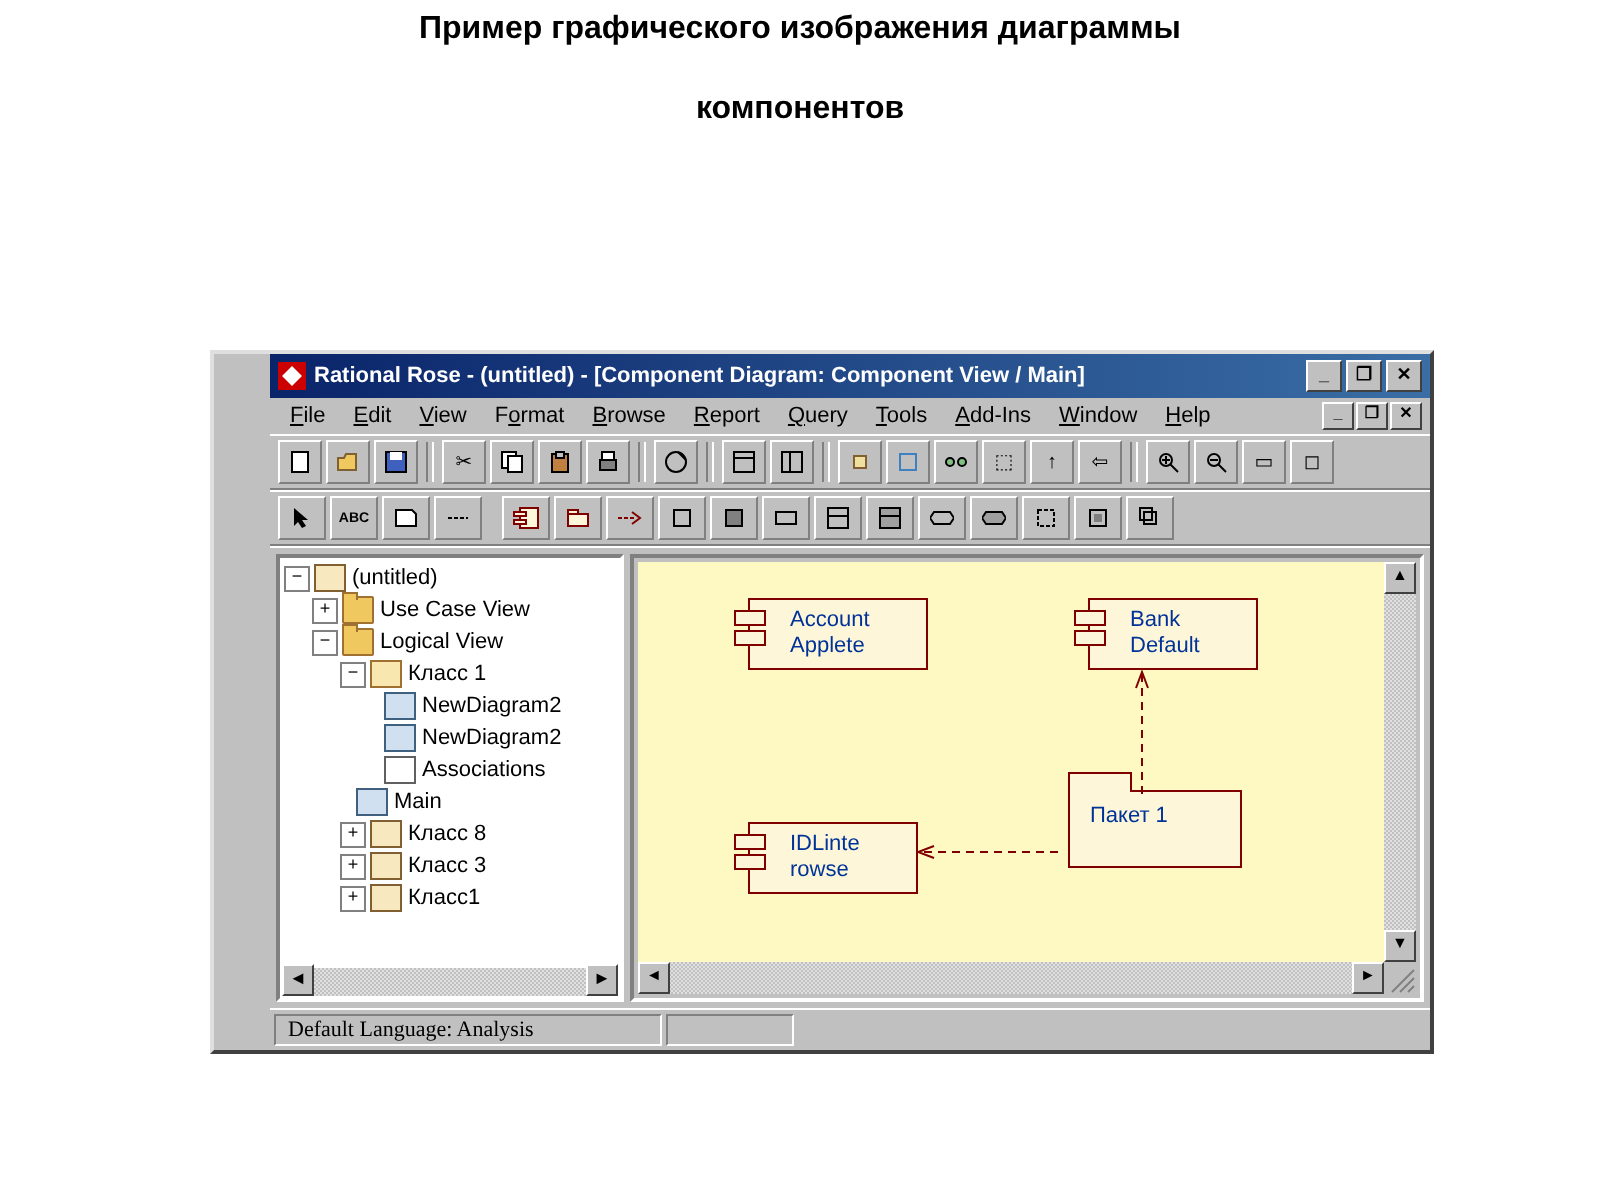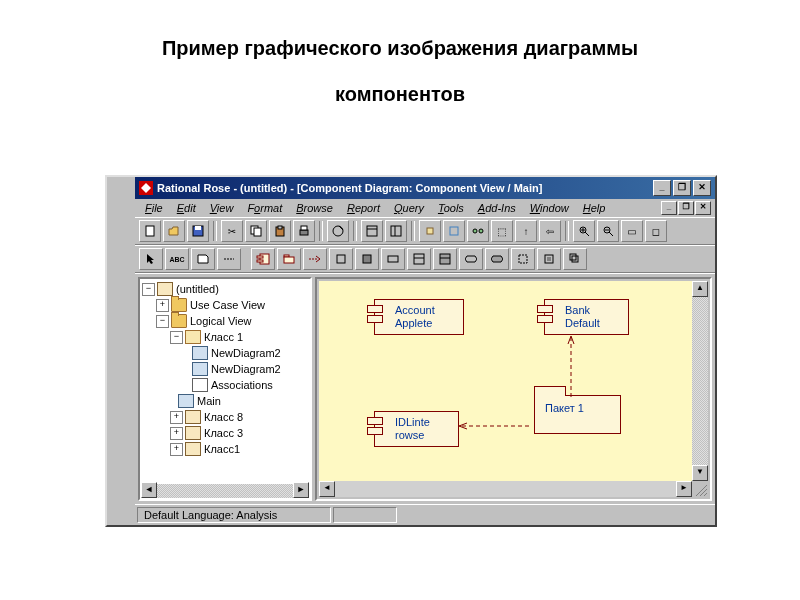--- a/index.html
+++ b/index.html
@@ -4,24 +4,24 @@
 <style>
   body {
     margin: 0;
     font-family: Arial, sans-serif;
     background: #fff;
     width: 800px;
     height: 600px;
     overflow: hidden;
   }
   .slide-title {
-    font-size: 20px;
+    font-size: 16px;
     font-weight: bold;
     text-align: center;
-    margin: 34px 40px 8px;
+    margin: 4px 40px 8px;
     line-height: 1.4;
   }
   .app-window {
     position: absolute;
     left: 105px;
     top: 175px;
     width: 580px;
     background: #c0c0c0;
     border: 2px solid;
     border-color: #dfdfdf #404040 #404040 #dfdfdf;
@@ -51,21 +51,20 @@
   }
   .menubar {
     background: #c0c0c0;
     display: flex;
     padding: 2px 4px;
     gap: 2px;
   }
   .menubar .mi {
     padding: 1px 6px;
     cursor: default;
-    font-style: italic;
   }
   .menubar .mi .ul { text-decoration: underline; }
   .right-mdi { margin-left: auto; display: flex; gap: 1px; }
   .right-mdi .tb-btn { width: 14px; height: 12px; font-size: 8px; line-height: 10px; }
 
   .toolbar {
     background: #c0c0c0;
     border-top: 1px solid #fff;
     border-bottom: 1px solid #808080;
     display: flex;
@@ -214,21 +213,21 @@
     padding: 2px;
     gap: 2px;
     font-size: 11px;
   }
   .status-pane {
     border: 1px solid; border-color: #808080 #fff #fff #808080;
     padding: 1px 6px;
     background: #c0c0c0;
   }
   .status-pane.p1 { flex: 1; }
-  .status-pane.p2 { width: 180px; }
+  .status-pane.p2 { width: 180px; font-family: Liberation Serif, serif; }
   .status-pane.p3 { width: 50px; }
 </style>
 </head>
 <body>
 
 <div class="slide-title">
   <div>Пример графического изображения диаграммы</div>
   <div style="margin-top:18px">компонентов</div>
 </div>
 

